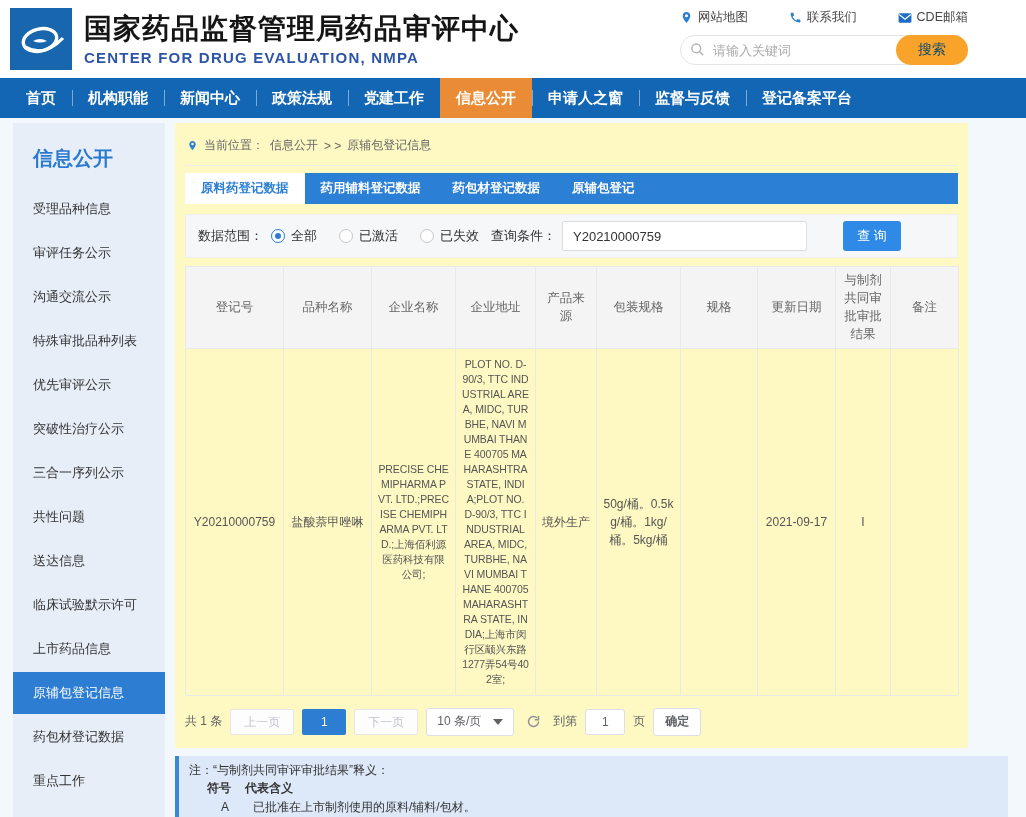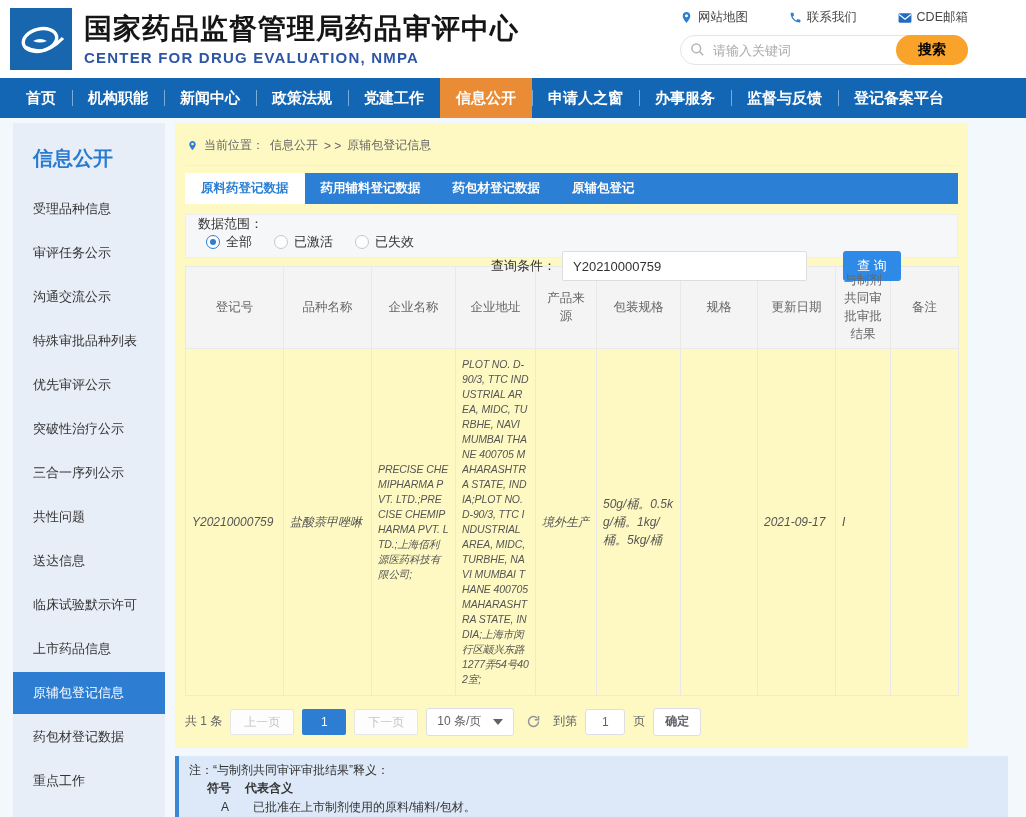--- a/index.html
+++ b/index.html
@@ -16,21 +16,21 @@
   .brand-sub { font-size:15px; font-weight:bold; color:#2d55a5; letter-spacing:1.2px; margin-top:3px; }
   .header-right { width:288px; display:flex; flex-direction:column; gap:9px; padding-top:2px; }
   .quick-links { display:flex; justify-content:space-between; }
   .quick-link { display:flex; align-items:center; gap:5px; font-size:12.5px; color:#454545; cursor:pointer; }
   .search-bar { position:relative; height:36px; }
   .search-bar input { width:100%; height:30px; border:1px solid #e4e4e4; border-radius:16px;
     padding:0 84px 0 32px; font-size:13px; color:#555; outline:none; background:#fff; }
   .search-bar input::placeholder { color:#aaa; }
   .search-glass { position:absolute; left:10px; top:7px; }
   .btn-search { position:absolute; right:0; top:0; width:72px; height:30px; border:none;
-    border-radius:16px; background:#f9a32a; color:#000000; font-size:14px; font-weight:bold; cursor:pointer; }
+    border-radius:16px; background:#f9a32a; color:#0c4a6e; font-size:14px; font-weight:normal; cursor:pointer; }
 
   
   .main-nav { height:40px; background:#1366b4; display:flex; padding-left:10px; }
   .nav-item { position:relative; display:flex; align-items:center; padding:0 16px;
     color:#fff; font-size:15px; font-weight:bold; cursor:pointer; white-space:nowrap; }
   .nav-item + .nav-item::before { content:""; position:absolute; left:0; top:12px;
     width:1px; height:16px; background:rgba(255,255,255,.45); }
   .nav-item.active { background:#ea8c35; }
   .nav-item.active::before { display:none; }
 
@@ -48,39 +48,39 @@
   .panel { width:793px; background:#fef9c3; padding:0 10px 12px; }
   .breadcrumb { display:flex; align-items:center; gap:6px; padding:14px 2px 11px;
     font-size:12px; color:#666; border-bottom:1px solid #ededed; }
   .breadcrumb .link { cursor:pointer; }
   .tabs { display:flex; background:#2b7fd4; height:31px; margin-top:7px; }
   .tab { line-height:31px; padding:0 16px; color:#fff; font-size:12.5px; font-weight:bold; cursor:pointer; }
   .tab.active { background:#fff; color:#2b7fd4; }
 
   
   .filter-bar { margin-top:10px; height:44px; background:#f6f7f9; border:1px solid #efefef;
-    display:flex; align-items:flex-start; padding:0 12px; font-size:13px; color:#333;flex-direction:column; }
+    display:flex; align-items:center; padding:8px 12px; font-size:13px; color:#333; }
   .radio-group { display:flex; gap:22px; margin-left:8px; }
   .radio { display:flex; align-items:center; gap:6px; cursor:pointer; }
   .radio-circle { width:14px; height:14px; border-radius:50%; border:1px solid #c8c8c8; background:#fdfdfd; }
   .radio-circle.selected { border-color:#2d7dd2; }
   .radio-circle.selected::after { content:""; display:block; width:6px; height:6px;
     margin:3px; border-radius:50%; background:#2d7dd2; }
   .query-group { margin-left:auto; display:flex; align-items:center; }
   .query-input { width:245px; height:30px; border:1px solid #ddd; border-radius:2px;
     padding:0 10px; font-size:13px; color:#333; outline:none; margin-left:6px; }
   .btn-query { width:58px; height:30px; background:#2e8ae6; color:#fff; border:none;
     border-radius:3px; font-size:13px; cursor:pointer; margin:0 44px 0 36px; }
 
   
   table { border-collapse:collapse; table-layout:fixed; width:773px; margin-top:8px; }
   th { background:#f4f4f5; border:1px solid #e9e9e9; color:#666; font-weight:normal;
     font-size:12.5px; height:56px; padding:4px 6px; line-height:1.45; }
-  td { border:1px solid #e9e9e9; color:#555; font-size:12px; 
-    vertical-align:middle; padding:8px 6px;font-style:italic; }
+  td { border:1px solid #e9e9e9; color:#555; font-size:12px; text-align:center;
+    vertical-align:middle; padding:8px 6px; }
   td .clip { max-height:356px; overflow:hidden; line-height:1.5; word-break:break-all; }
   td .latin { font-size:10.5px; line-height:15px; letter-spacing:-0.1px; }
 
   
   .pagination { margin-top:12px; display:flex; align-items:center; gap:8px;
     font-size:12px; color:#606266; }
   .pg-btn { min-width:64px; height:26px; line-height:24px; text-align:center; background:#fdfdfd;
     border:1px solid #e6e6e6; color:#c0c4cc; border-radius:2px; cursor:default; }
   .pg-num { min-width:44px; height:26px; line-height:26px; text-align:center;
     background:#2d7dd2; color:#fff; border-radius:2px; cursor:pointer; }
@@ -163,21 +163,20 @@
 </header>
 
 <nav class="main-nav">
   <div class="nav-item">首页</div>
   <div class="nav-item">机构职能</div>
   <div class="nav-item">新闻中心</div>
   <div class="nav-item">政策法规</div>
   <div class="nav-item">党建工作</div>
   <div class="nav-item active">信息公开</div>
   <div class="nav-item">申请人之窗</div>
-  <div class="nav-item">办事服务</div>
   <div class="nav-item">监督与反馈</div>
   <div class="nav-item">登记备案平台</div>
 </nav>
 
 <div class="page">
 
   <aside class="sidebar">
     <div class="sidebar-title">信息公开</div>
     <div class="sidebar-item">受理品种信息</div>
     <div class="sidebar-item">审评任务公示</div>

